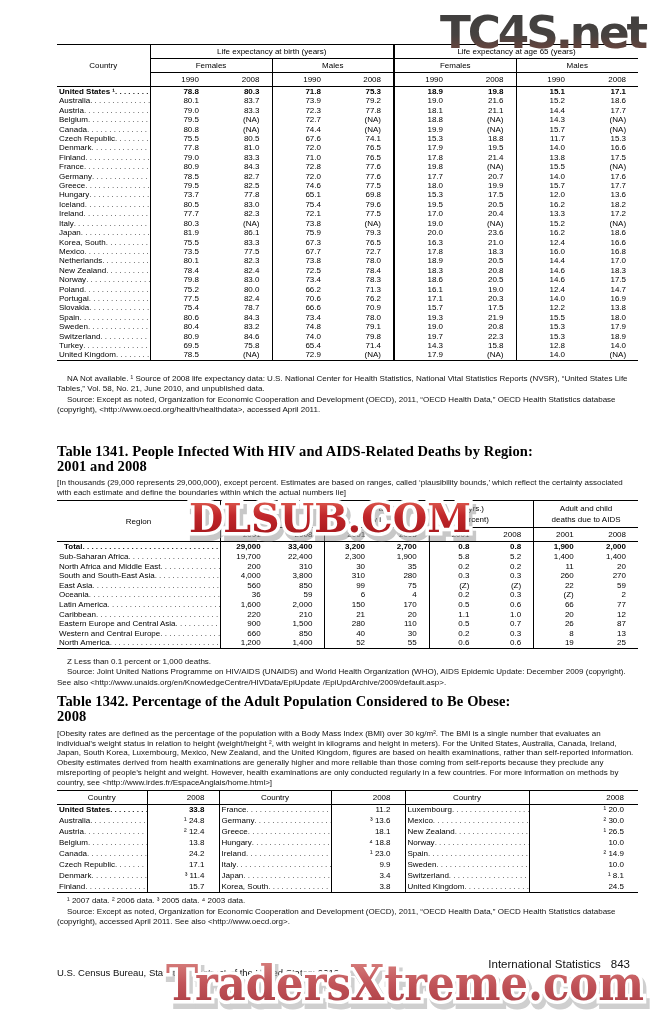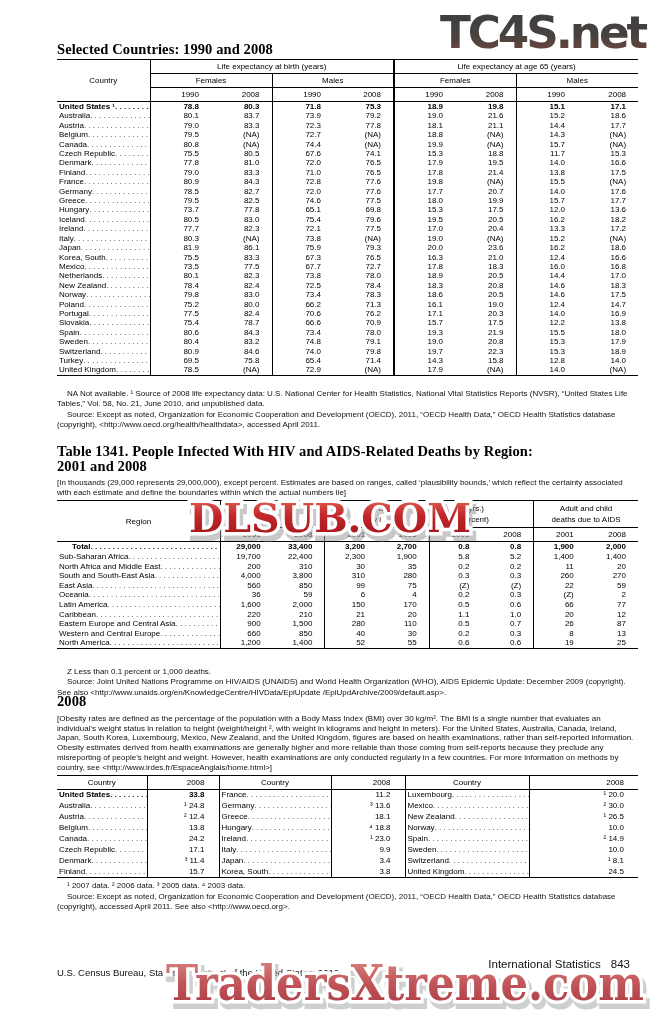--- a/index.html
+++ b/index.html
@@ -51,21 +51,20 @@
 
   .pgright{font-size:11.5px;color:#111;}
   .census{font-size:9.5px;color:#111;}
 
   .wm{pointer-events:none;}
 </style>
 </head>
 <body>
 
 <div class="abs content" style="top:42px;">
-  <div class="tbl-title">Selected Countries: 1990 and 2008</div>
 
   <table id="t1340" style="margin-top:2px;">
     <colgroup>
       <col style="width:93px;">
       <col style="width:61px;">
         <col style="width:61px;">
         <col style="width:61px;">
         <col style="width:61px;">
       <col style="width:61px;">
         <col style="width:61px;">
@@ -610,21 +609,21 @@
           <th class="yr bB">2001</th>
           <th class="yr bB bR">2008</th>
           <th class="yr bB">2001</th>
           <th class="yr bB">2008</th>
         </tr>
     </thead>
     <tbody>
         <tr>
           <td class="lab bR b">
             <div class="labcell">
-              <span class="lbl" style="padding-left: 5px; margin-left: 8px;">Total</span>
+              <span class="lbl" style="padding-left: 5px;">Total</span>
               <span class="leader"></span>
             </div>
           </td>
           <td class="num b">29,000</td>
           <td class="num b bR">33,400</td>
           <td class="num b">3,200</td>
           <td class="num b bR">2,700</td>
           <td class="num b">0.8</td>
           <td class="num b bR">0.8</td>
           <td class="num b">1,900</td>
@@ -786,25 +785,26 @@
           <td class="num bBT">52</td>
           <td class="num bR bBT">55</td>
           <td class="num bBT">0.6</td>
           <td class="num bR bBT">0.6</td>
           <td class="num bBT">19</td>
           <td class="num bBT">25</td>
         </tr>
       </tbody>
   </table>
 
-  <p class="note" style="margin-top:18px;">Z Less than 0.1 percent or 1,000 deaths.</p>
+  <p class="note" style="margin-top:8px;">Z Less than 0.1 percent or 1,000 deaths.</p>
   <p class="note">Source: Joint United Nations Programme on HIV/AIDS (UNAIDS) and World Health Organization (WHO), AIDS Epidemic Update: December 2009 (copyright). See also &lt;http://www.unaids.org/en/KnowledgeCentre/HIVData/EpiUpdate /EpiUpdArchive/2009/default.asp&gt;.</p>
 </div>
 
 <div class="abs content" style="top:694px;">
+  <div class="tbl-title">Table 1342. Percentage of the Adult Population Considered to Be Obese:</div>
   <div class="tbl-title">2008</div>
 
   <div class="intro" style="margin-top:5px;">[Obesity rates are defined as the percentage of the population with a Body Mass Index (BMI) over 30 kg/m². The BMI is a single number that evaluates an individual’s weight status in relation to height (weight/height ², with weight in kilograms and height in meters). For the United States, Australia, Canada, Ireland, Japan, South Korea, Luxembourg, Mexico, New Zealand, and the United Kingdom, figures are based on health examinations, rather than self-reported information. Obesity estimates derived from health examinations are generally higher and more reliable than those coming from self-reports because they preclude any misreporting of people’s height and weight. However, health examinations are only conducted regularly in a few countries. For more information on methods by country, see &lt;http://www.irdes.fr/EspaceAnglais/home.html&gt;]</div>
 
   <table id="t1342" style="margin-top:3px;">
     <colgroup>
       <col style="width:90px;">
         <col style="width:72px;">
       <col style="width:112px;">
         <col style="width:74px;">

